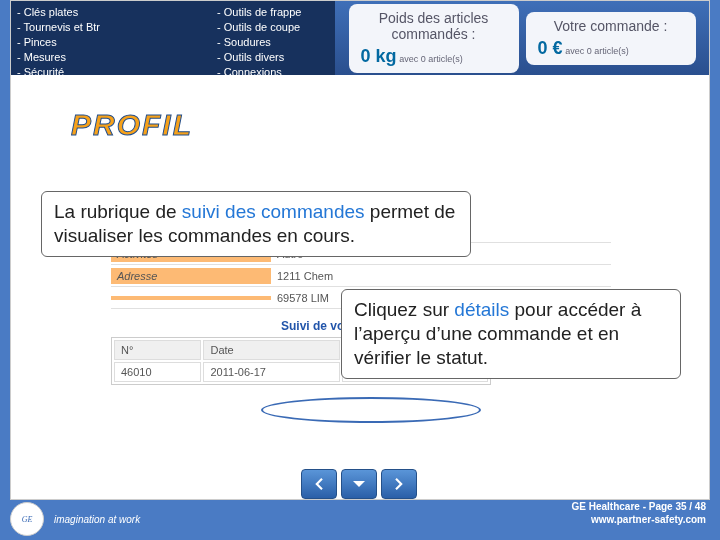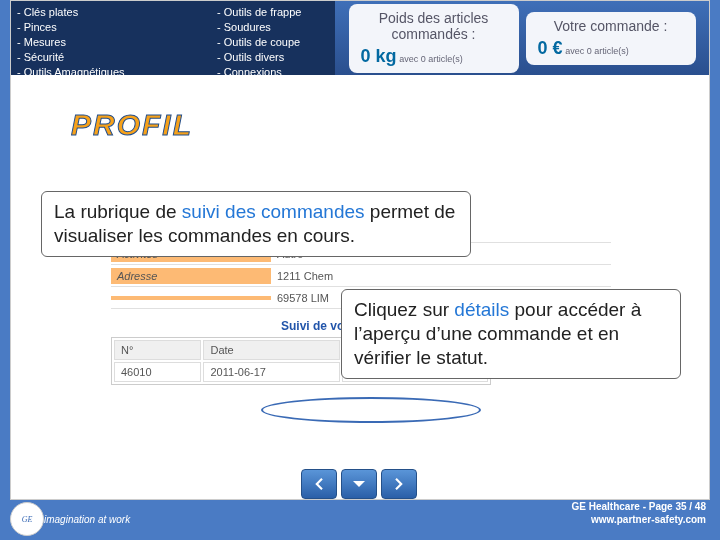--- a/index.html
+++ b/index.html
@@ -41,46 +41,47 @@
   .bubble .hl { color:#2477d6; }
   .b1 { left:30px; top:190px; width:430px; }
   .b2 { left:330px; top:288px; width:340px; }
 
   
   .navarrows { position:absolute; left:290px; top:468px; display:flex; gap:4px; }
   .arrowbtn { width:36px; height:30px; background:linear-gradient(#5a95d8,#2a5fa8); border-radius:4px; display:flex; align-items:center; justify-content:center; color:#fff; border:1px solid #245089;}
   .arrowbtn svg { width:18px; height:18px; fill:#fff; }
 
   
-  .ge-logo { position:absolute; left:10px; bottom:4px; display:flex; align-items:center; gap:0; }
+  .ge-logo { position:absolute; left:10px; bottom:4px; display:flex; align-items:center; gap:10px; }
   .ge-mono { width:34px; height:34px; border-radius:50%; background:#fff; border:1px solid #ccc; display:flex; align-items:center; justify-content:center; color:#3a6ab5; font-size:8px; font-style:italic; font-family:Georgia,serif; }
   .ge-tag { color:#fff; font-size:10px; font-style:italic; }
   .footer-right { position:absolute; right:14px; bottom:14px; text-align:right; color:#fff; font-size:10px; line-height:13px;font-weight:bold; }
 </style>
 </head>
 <body>
 
 <div class="main-panel">
 
   <div class="topnav">
     <div class="navcol col1">
       <ul id="navcol1">
           <li>- Clés plates</li>
+          <li>- Tournevis et Btr</li>
           <li>- Pinces</li>
           <li>- Mesures</li>
           <li>- Sécurité</li>
           <li>- Outils Amagnétiques</li>
           <li>  ESD</li>
         </ul>
     </div>
     <div class="navcol col2">
       <ul id="navcol2">
           <li>- Outils de frappe</li>
+          <li>- Outils de coupe</li>
           <li>- Soudures</li>
-          <li>- Outils de coupe</li>
           <li>- Outils divers</li>
           <li>- Connexions</li>
           <li>- Fixation</li>
           <li>- Transport</li>
           <li>  Autres</li>
         </ul>
     </div>
     <div class="cart-area">
       <div class="cart-box">
         <span class="label">Poids des articles commandés :</span>

